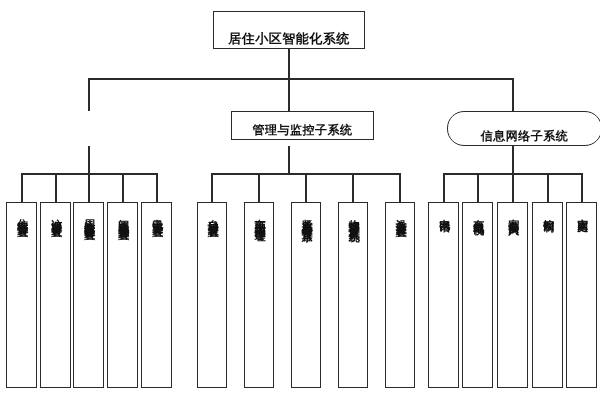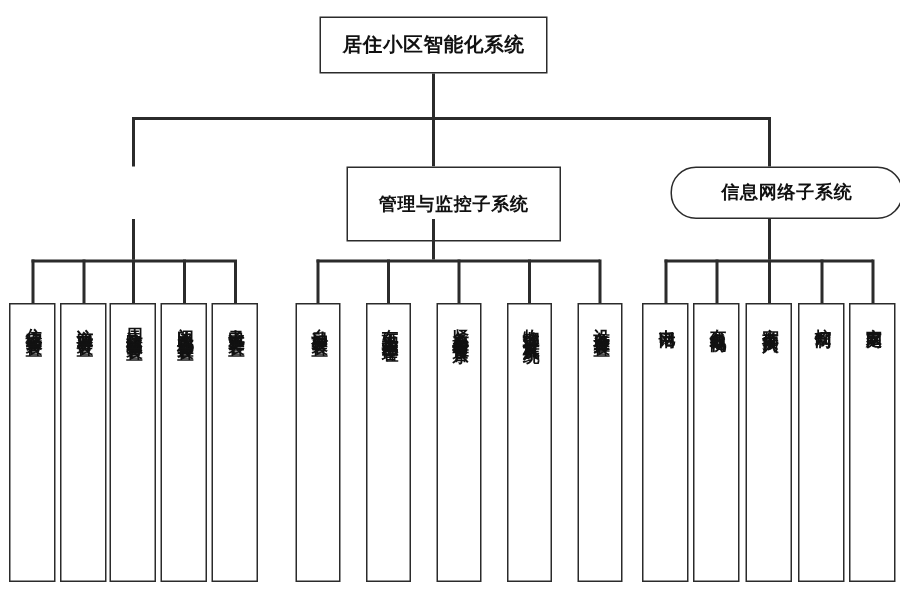--- a/index.html
+++ b/index.html
@@ -16,21 +16,21 @@
     overflow: hidden;
   }
 
   
   .node {
     position: absolute;
     box-sizing: border-box;
     border: 1.5px solid #2b2b2b;
     background: #ffffff;
     display: flex;
-    align-items: center;
+    align-items: flex-end;
     justify-content: center;
     color: #111111;
     text-align: center;
   }
   .node.root {
     font-size: 13px;
     font-weight: 700;
     letter-spacing: 0.5px;
   }
   .node.branch {
@@ -97,21 +97,21 @@
   <div class="node leaf" style="left:73px; top:202px; width:31px; height:186px;">
     <span class="vtext">周边防越报警装置</span>
   </div>
   <div class="node leaf" style="left:107px; top:202px; width:31px; height:186px;">
     <span class="vtext">闭路电视监控装置</span>
   </div>
   <div class="node leaf" style="left:141px; top:202px; width:31px; height:186px;">
     <span class="vtext">电子巡更装置</span>
   </div>
 
-  <div class="node branch" style="left:231px; top:111px; width:143px; height:50px;">
+  <div class="node branch" style="left:231px; top:111px; width:143px; height:29px;">
     <span>管理与监控子系统</span>
   </div>
   <div class="line v" style="left:288px; top:146px; width:1.5px; height:27px;"></div>
   <div class="line h" style="left:211px; top:173px; width:189px; height:1.5px;"></div>
 
   <div class="line v" style="left:211px; top:173px; width:1.5px; height:29px;"></div>
   <div class="line v" style="left:258px; top:173px; width:1.5px; height:29px;"></div>
   <div class="line v" style="left:305px; top:173px; width:1.5px; height:29px;"></div>
   <div class="line v" style="left:352px; top:173px; width:1.5px; height:29px;"></div>
   <div class="line v" style="left:399px; top:173px; width:1.5px; height:29px;"></div>

